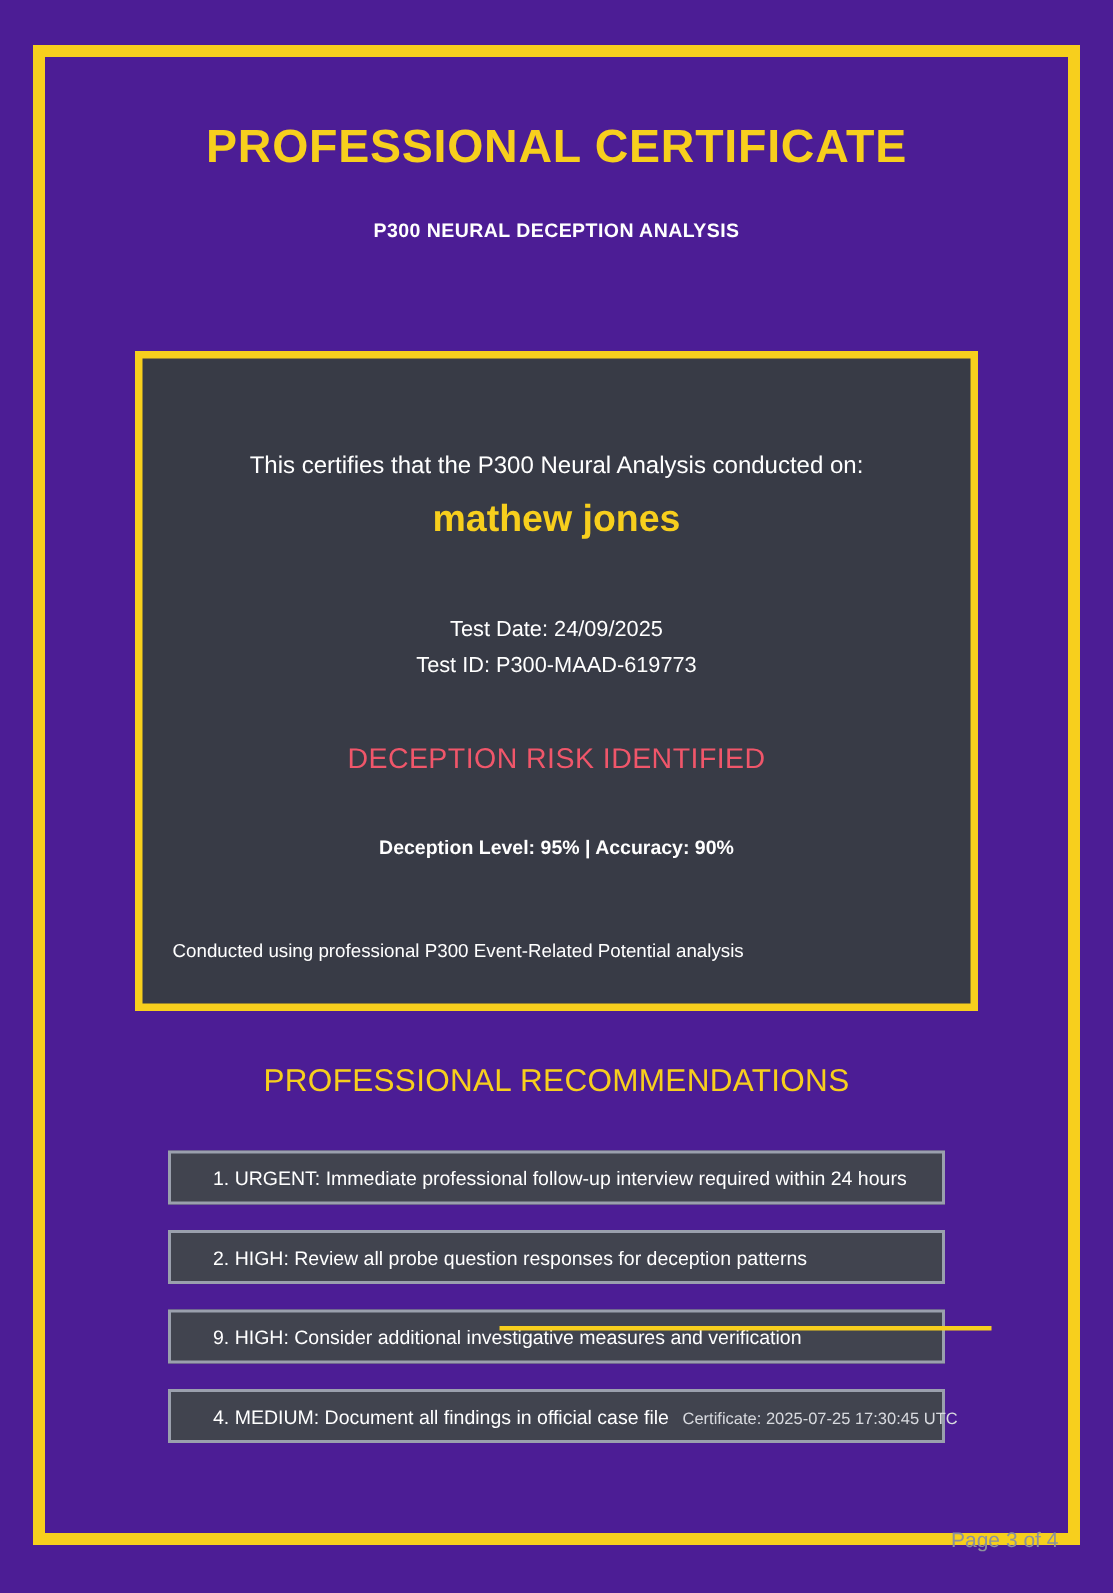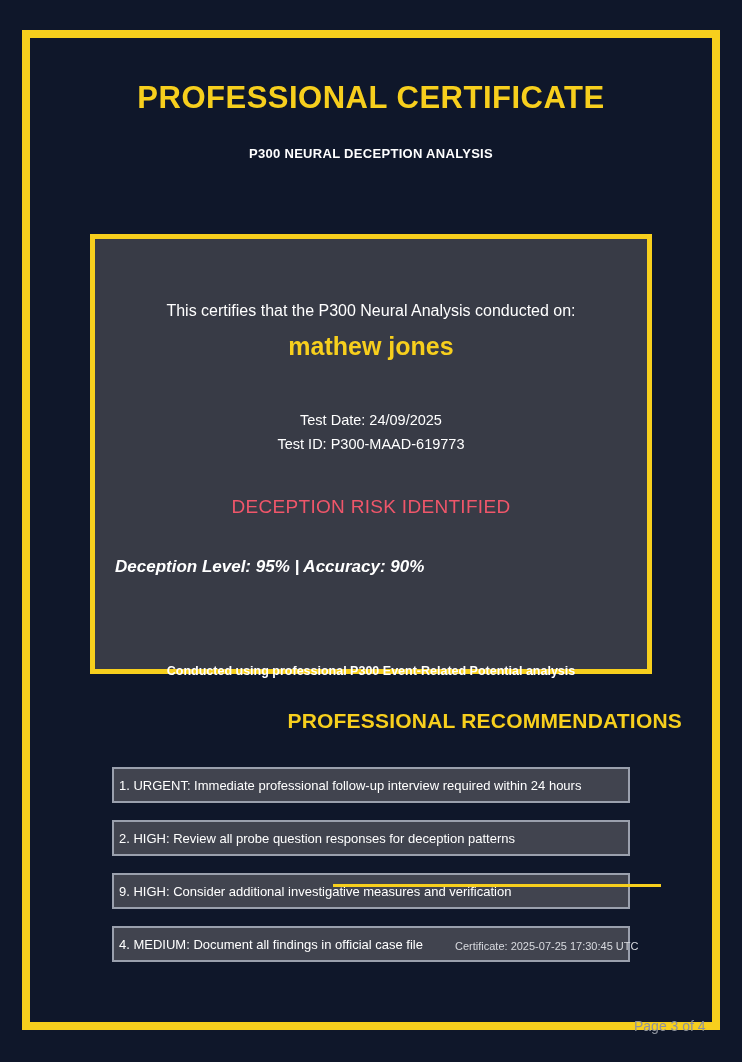--- a/index.html
+++ b/index.html
@@ -13,21 +13,21 @@
     font-family: "Liberation Sans", sans-serif;
     color: #ffffff;
     overflow: hidden;
     position: relative;
   }
   .page {
     position: absolute;
     left: 0; top: 0;
     width: 742px;
     height: 1062px;
-    background: #0f172a;
+    background: #4c1d95;
     box-sizing: border-box;
   }
   .outer-border {
     position: absolute;
     left: 22px;
     top: 30px;
     width: 698px;
     height: 1000px;
     border: 8px solid #f7cf1d;
     box-sizing: border-box;
@@ -88,52 +88,50 @@
   }
   .risk-banner {
     text-align: center;
     color: #f0566a;
     font-size: 19px;
     font-weight: normal;
     margin-top: 39px;
     letter-spacing: 0.3px;
   }
   .levels {
-    text-align: left;
-    font-size: 17px;
+    text-align: center;
+    font-size: 13px;
     font-weight: bold;
     color: #ffffff;
     margin-top: 39px;
-    font-style: italic;
   }
   .conducted {
-    text-align: center;
     font-size: 12.5px;
-    font-weight: bold;
+    font-weight: normal;
     color: #ffffff;
-    margin-top: 87px;
+    margin-top: 55px;
   }
   .rec-title {
-    text-align: right;
+    text-align: center;
     color: #f7cf1d;
     font-size: 21px;
-    font-weight: bold;
+    font-weight: normal;
     margin-top: 35px;
     letter-spacing: 0.2px;
   }
   .rec-list {
     margin: 34px 52px 0 52px;
   }
   .rec-item {
     background: #41444f;
     border: 2px solid #9aa0ad;
     box-sizing: border-box;
     height: 36px;
     line-height: 33px;
-    padding-left: 5px;
+    padding-left: 28px;
     font-size: 13px;
     color: #ffffff;
     margin-bottom: 17px;
     position: relative;
   }
   .accent-line {
     position: absolute;
     left: 333px;
     top: 884px;
     width: 328px;

